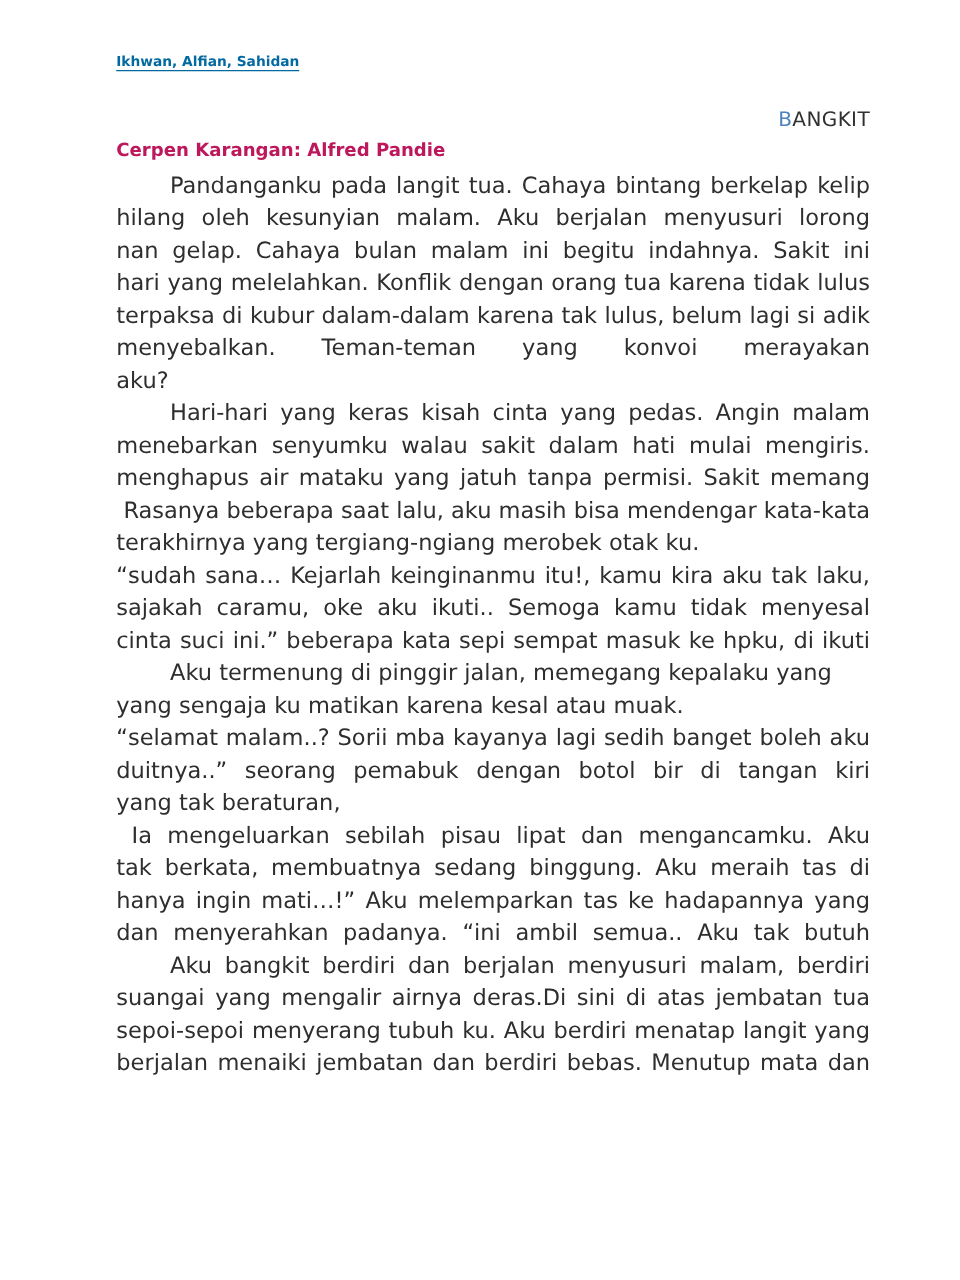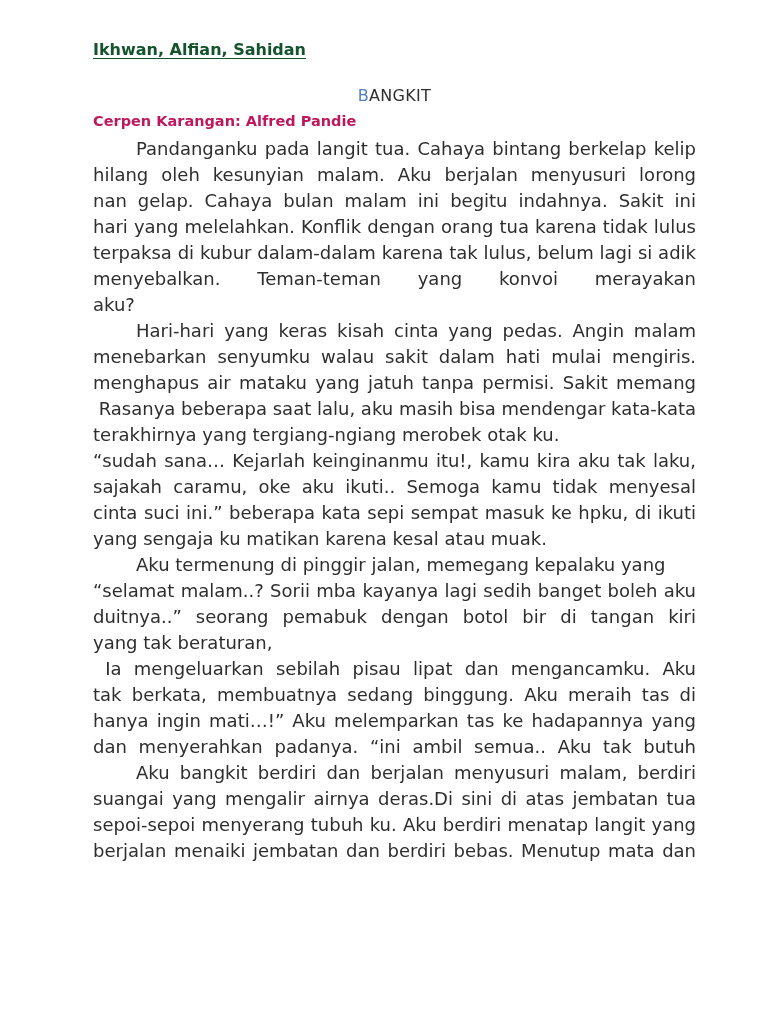--- a/index.html
+++ b/index.html
@@ -12,30 +12,30 @@
     color: #2e2e2e;
     overflow: hidden;
   }
   .content {
     position: absolute;
     left: 93px;
     top: 42px;
     width: 603px;
   }
   .doc-header {
-    font-size: 16px;
+    font-size: 11px;
     line-height: 16px;
     font-weight: bold;
-    color: #14532d;
+    color: #0369a1;
     text-decoration: underline;
     text-underline-offset: 3px;
   }
   .doc-title {
     margin-top: 29px;
-    text-align: center;
+    text-align: right;
     font-size: 16px;
     line-height: 17px;
     color: #303030;
     letter-spacing: 0.3px;
   }
   .doc-title .accent { color: #4f81bd; }
   .doc-byline {
     margin-top: 9px;
     font-size: 14.5px;
     line-height: 17px;
@@ -76,22 +76,22 @@
         <div class="line j">menyebalkan. Teman-teman yang konvoi merayakan kemenangan, sedang</div>
         <div class="line">aku?</div>
         <div class="line j ind">Hari-hari yang keras kisah cinta yang pedas. Angin malam berhembus</div>
         <div class="line j">menebarkan senyumku walau sakit dalam hati mulai mengiris. Sesekali aku</div>
         <div class="line j">menghapus air mataku yang jatuh tanpa permisi. Sakit memang putus cinta.</div>
         <div class="line j">&nbsp;Rasanya beberapa saat lalu, aku masih bisa mendengar kata-kata</div>
         <div class="line">terakhirnya yang tergiang-ngiang merobek otak ku.</div>
         <div class="line j">“sudah sana… Kejarlah keinginanmu itu!, kamu kira aku tak laku, jadi begini</div>
         <div class="line j">sajakah caramu, oke aku ikuti.. Semoga kamu tidak menyesal menghianati</div>
         <div class="line j">cinta suci ini.” beberapa kata sepi sempat masuk ke hpku, di ikuti telpon</div>
+        <div class="line ind">Aku termenung di pinggir jalan, memegang kepalaku yang sakit.</div>
         <div class="line">yang sengaja ku matikan karena kesal atau muak.</div>
-        <div class="line ind">Aku termenung di pinggir jalan, memegang kepalaku yang sakit.</div>
         <div class="line j">“selamat malam..? Sorii mba kayanya lagi sedih banget boleh aku minta</div>
         <div class="line j">duitnya..” seorang pemabuk dengan botol bir di tangan kiri dengan jalan</div>
         <div class="line">yang tak beraturan,</div>
         <div class="line j">&nbsp;Ia mengeluarkan sebilah pisau lipat dan mengancamku. Aku hanya terdiam</div>
         <div class="line j">tak berkata, membuatnya sedang binggung. Aku meraih tas di sampingku</div>
         <div class="line j">hanya ingin mati…!” Aku melemparkan tas ke hadapannya yang di sambut</div>
         <div class="line j">dan menyerahkan padanya. “ini ambil semua.. Aku tak butuh semua ini. Aku</div>
         <div class="line j ind">Aku bangkit berdiri dan berjalan menyusuri malam, berdiri menatap air</div>
         <div class="line j">suangai yang mengalir airnya deras.Di sini di atas jembatan tua ini. Angin</div>
         <div class="line j">sepoi-sepoi menyerang tubuh ku. Aku berdiri menatap langit yang bertabur</div>

